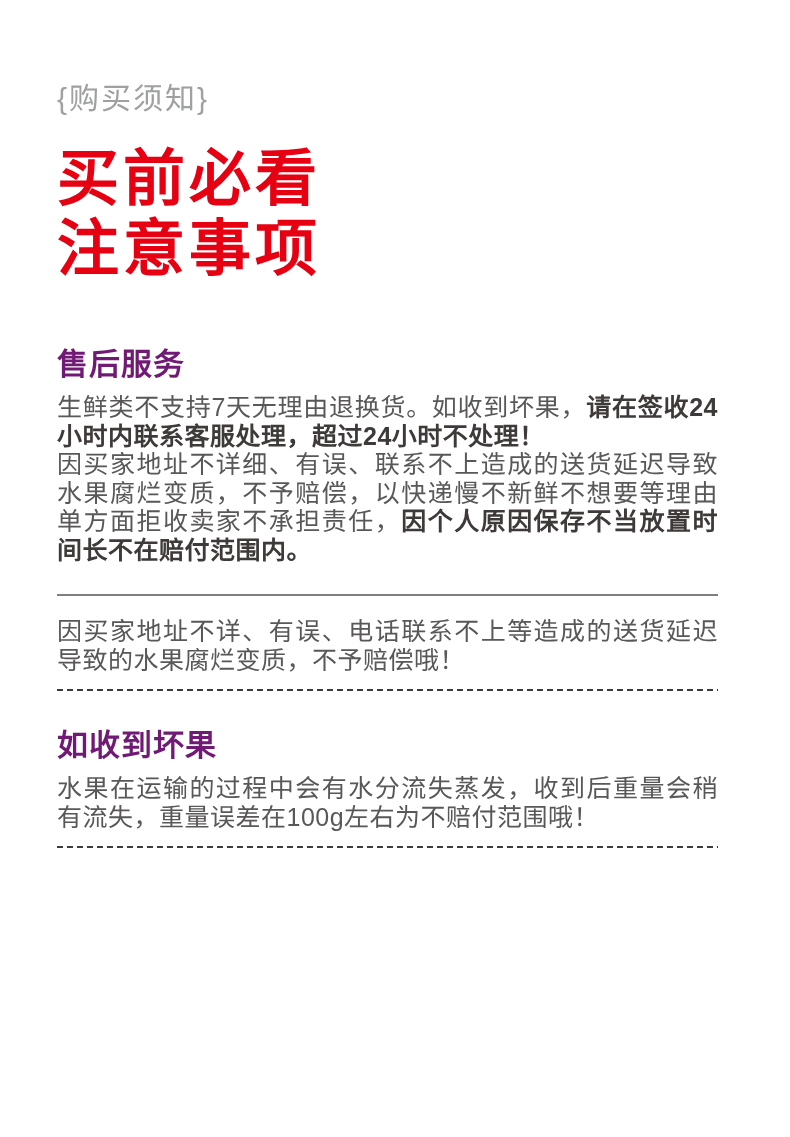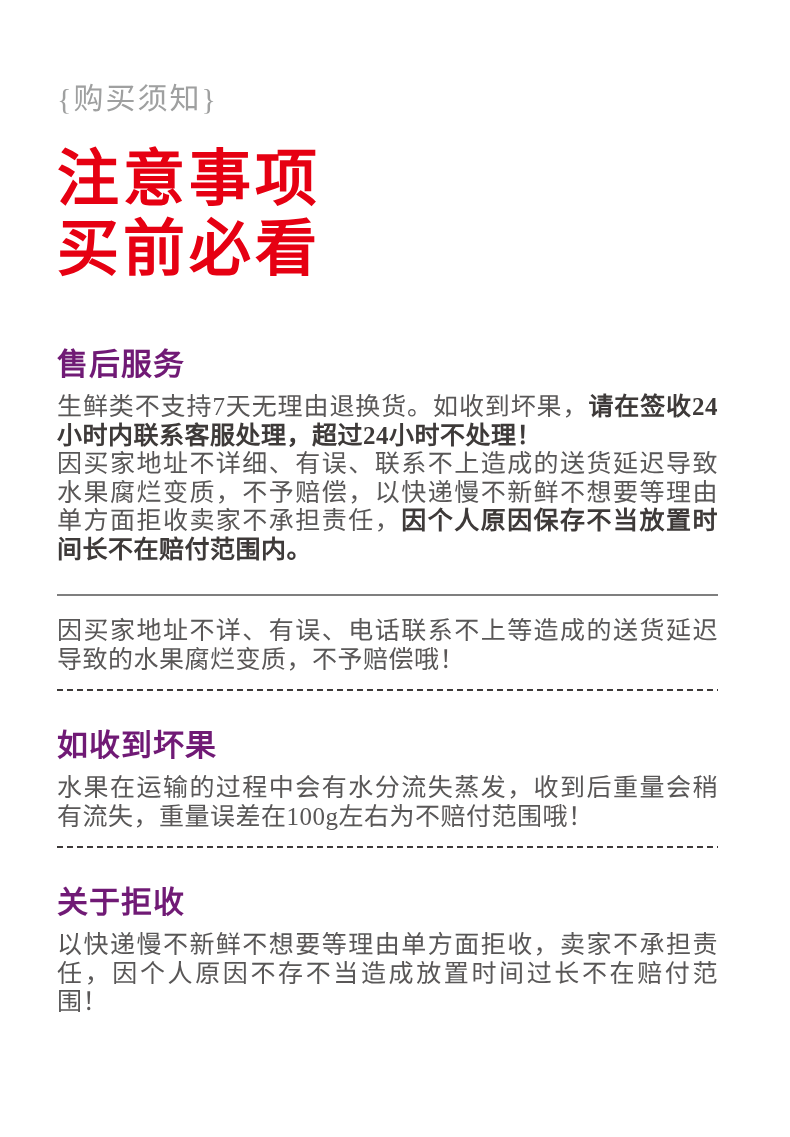--- a/index.html
+++ b/index.html
@@ -7,21 +7,20 @@
   body {
     font-family: "Liberation Sans", "DejaVu Sans", sans-serif;
     width: 790px;
   }
   .page {
     position: relative;
     width: 790px;
     min-height: 1137px;
     background: #ffffff;
     padding: 82px 72px 60px 57px;
-    font-family: Liberation Serif, serif;
   }
   .notice-tag {
     font-size: 30px;
     line-height: 34px;
     color: #9fa0a0;
     letter-spacing: 2px;
     font-weight: 500;
   }
   .main-title {
     margin-top: 28px;
@@ -63,38 +62,34 @@
   }
 </style>
 </head>
 <body>
 
 <div class="page">
 
   <div class="notice-tag">{购买须知}</div>
 
   <div class="main-title">
+    <div>买前必看</div>
     <div>注意事项</div>
-    <div>买前必看</div>
   </div>
 
   <div class="sections">
       <section class="notice-section">
         <h2>售后服务</h2>
         <p><span>生鲜类不支持7天无理由退换货。如收到坏果，</span><strong>请在签收24小时内联系客服处理，超过24小时不处理！</strong><br><span>因买家地址不详细、有误、联系不上造成的送货延迟导致水果腐烂变质，不予赔偿，以快递慢不新鲜不想要等理由单方面拒收卖家不承担责任，</span><strong>因个人原因保存不当放置时间长不在赔付范围内。</strong></p>
       </section>
       <div class="divider solid"></div>
       <section class="notice-section">
         <p><span>因买家地址不详、有误、电话联系不上等造成的送货延迟导致的水果腐烂变质，不予赔偿哦！</span></p>
       </section>
       <div class="divider dashed"></div>
       <section class="notice-section">
         <h2>如收到坏果</h2>
         <p><span>水果在运输的过程中会有水分流失蒸发，收到后重量会稍有流失，重量误差在100g左右为不赔付范围哦！</span></p>
       </section>
       <div class="divider dashed"></div>
-      <section class="notice-section">
-        <h2>关于拒收</h2>
-        <p><span>以快递慢不新鲜不想要等理由单方面拒收，卖家不承担责任，因个人原因不存不当造成放置时间过长不在赔付范围！</span></p>
-      </section>
     </div>
 
 </div>
 
 </body></html>

